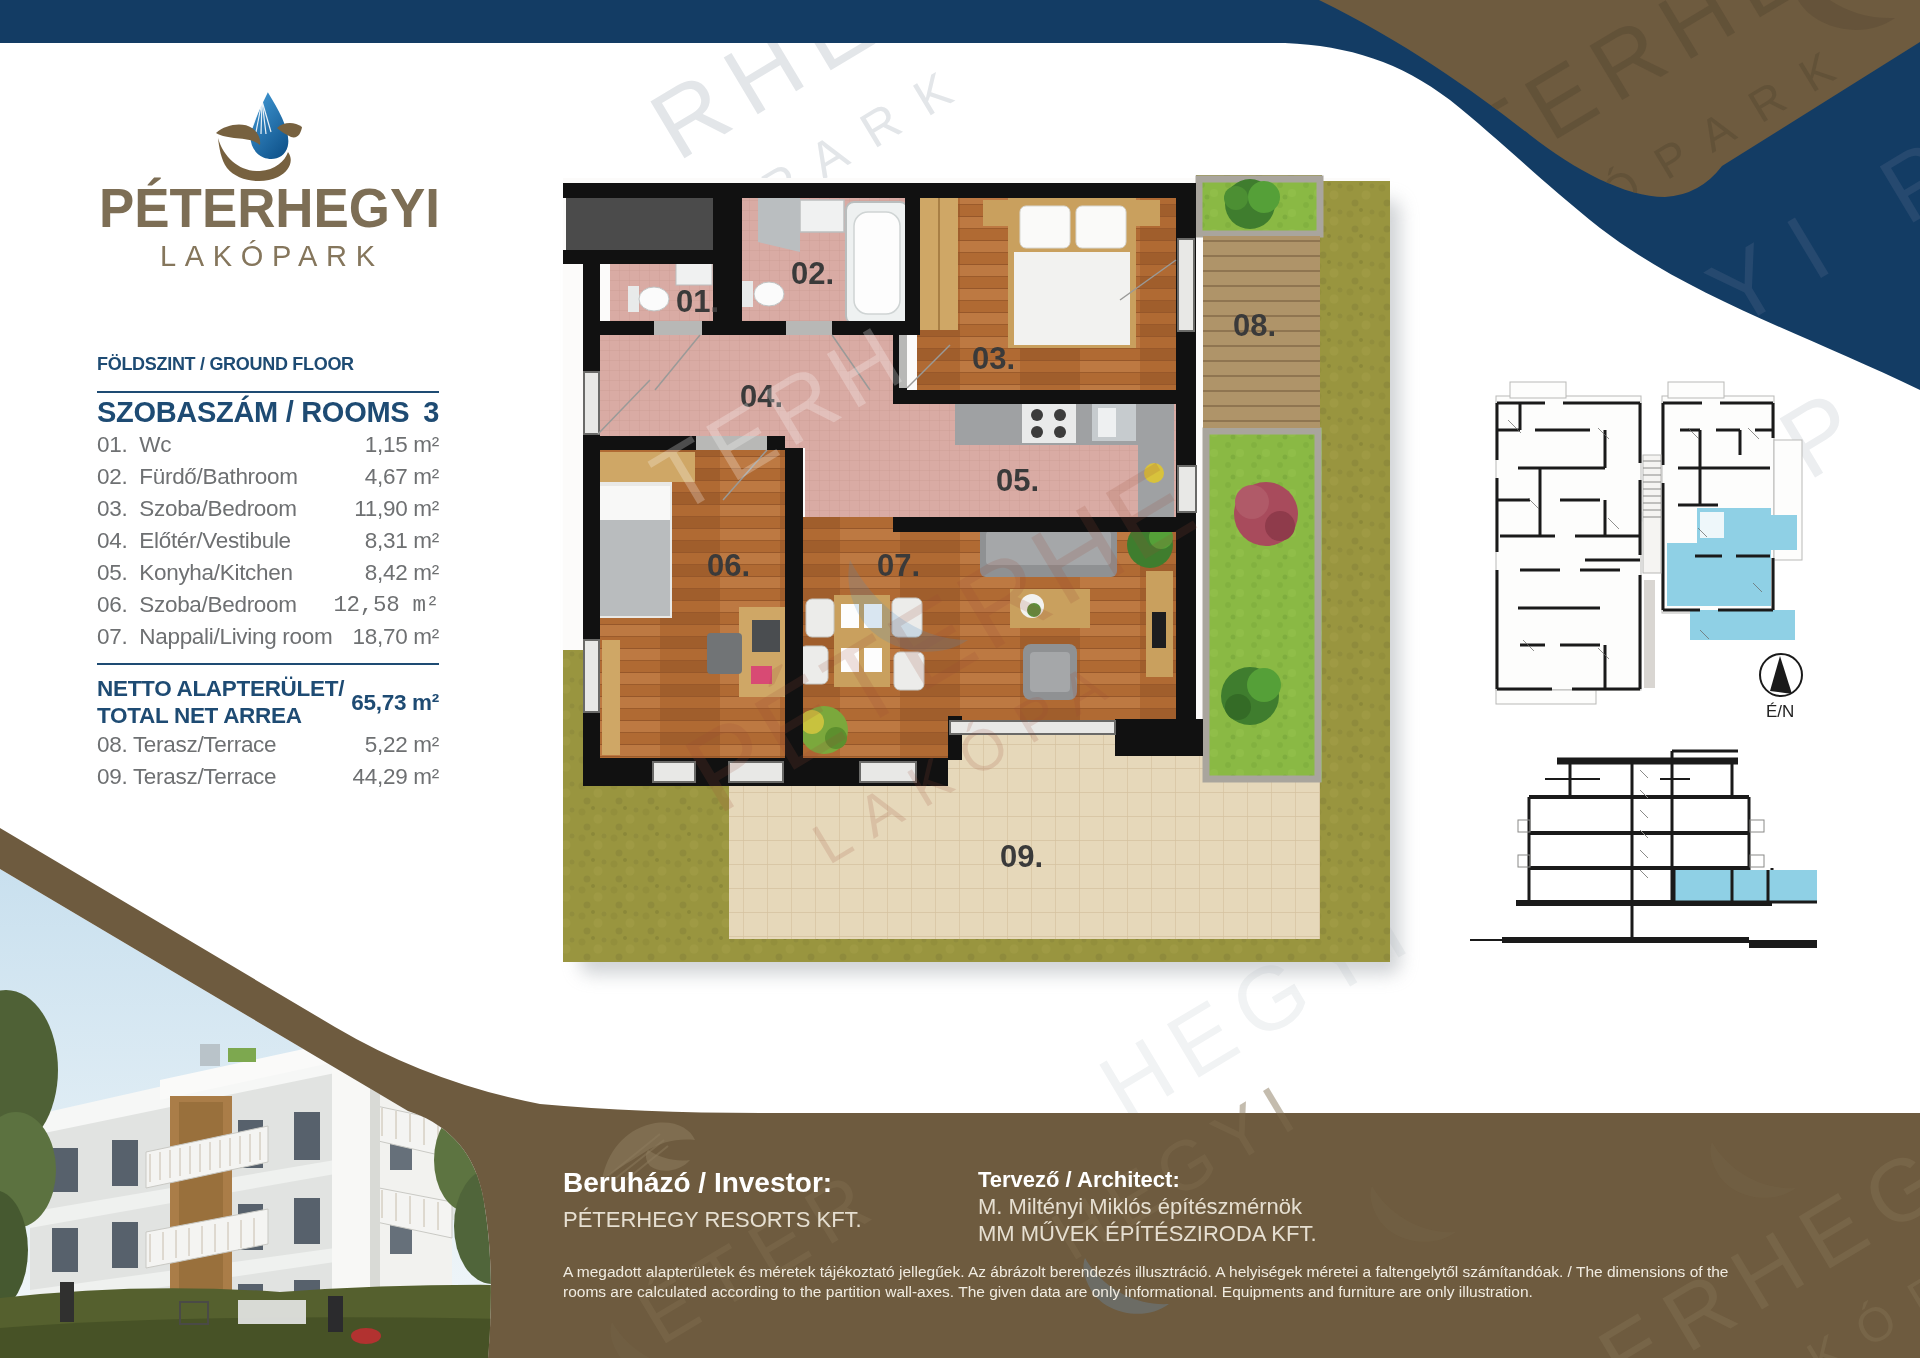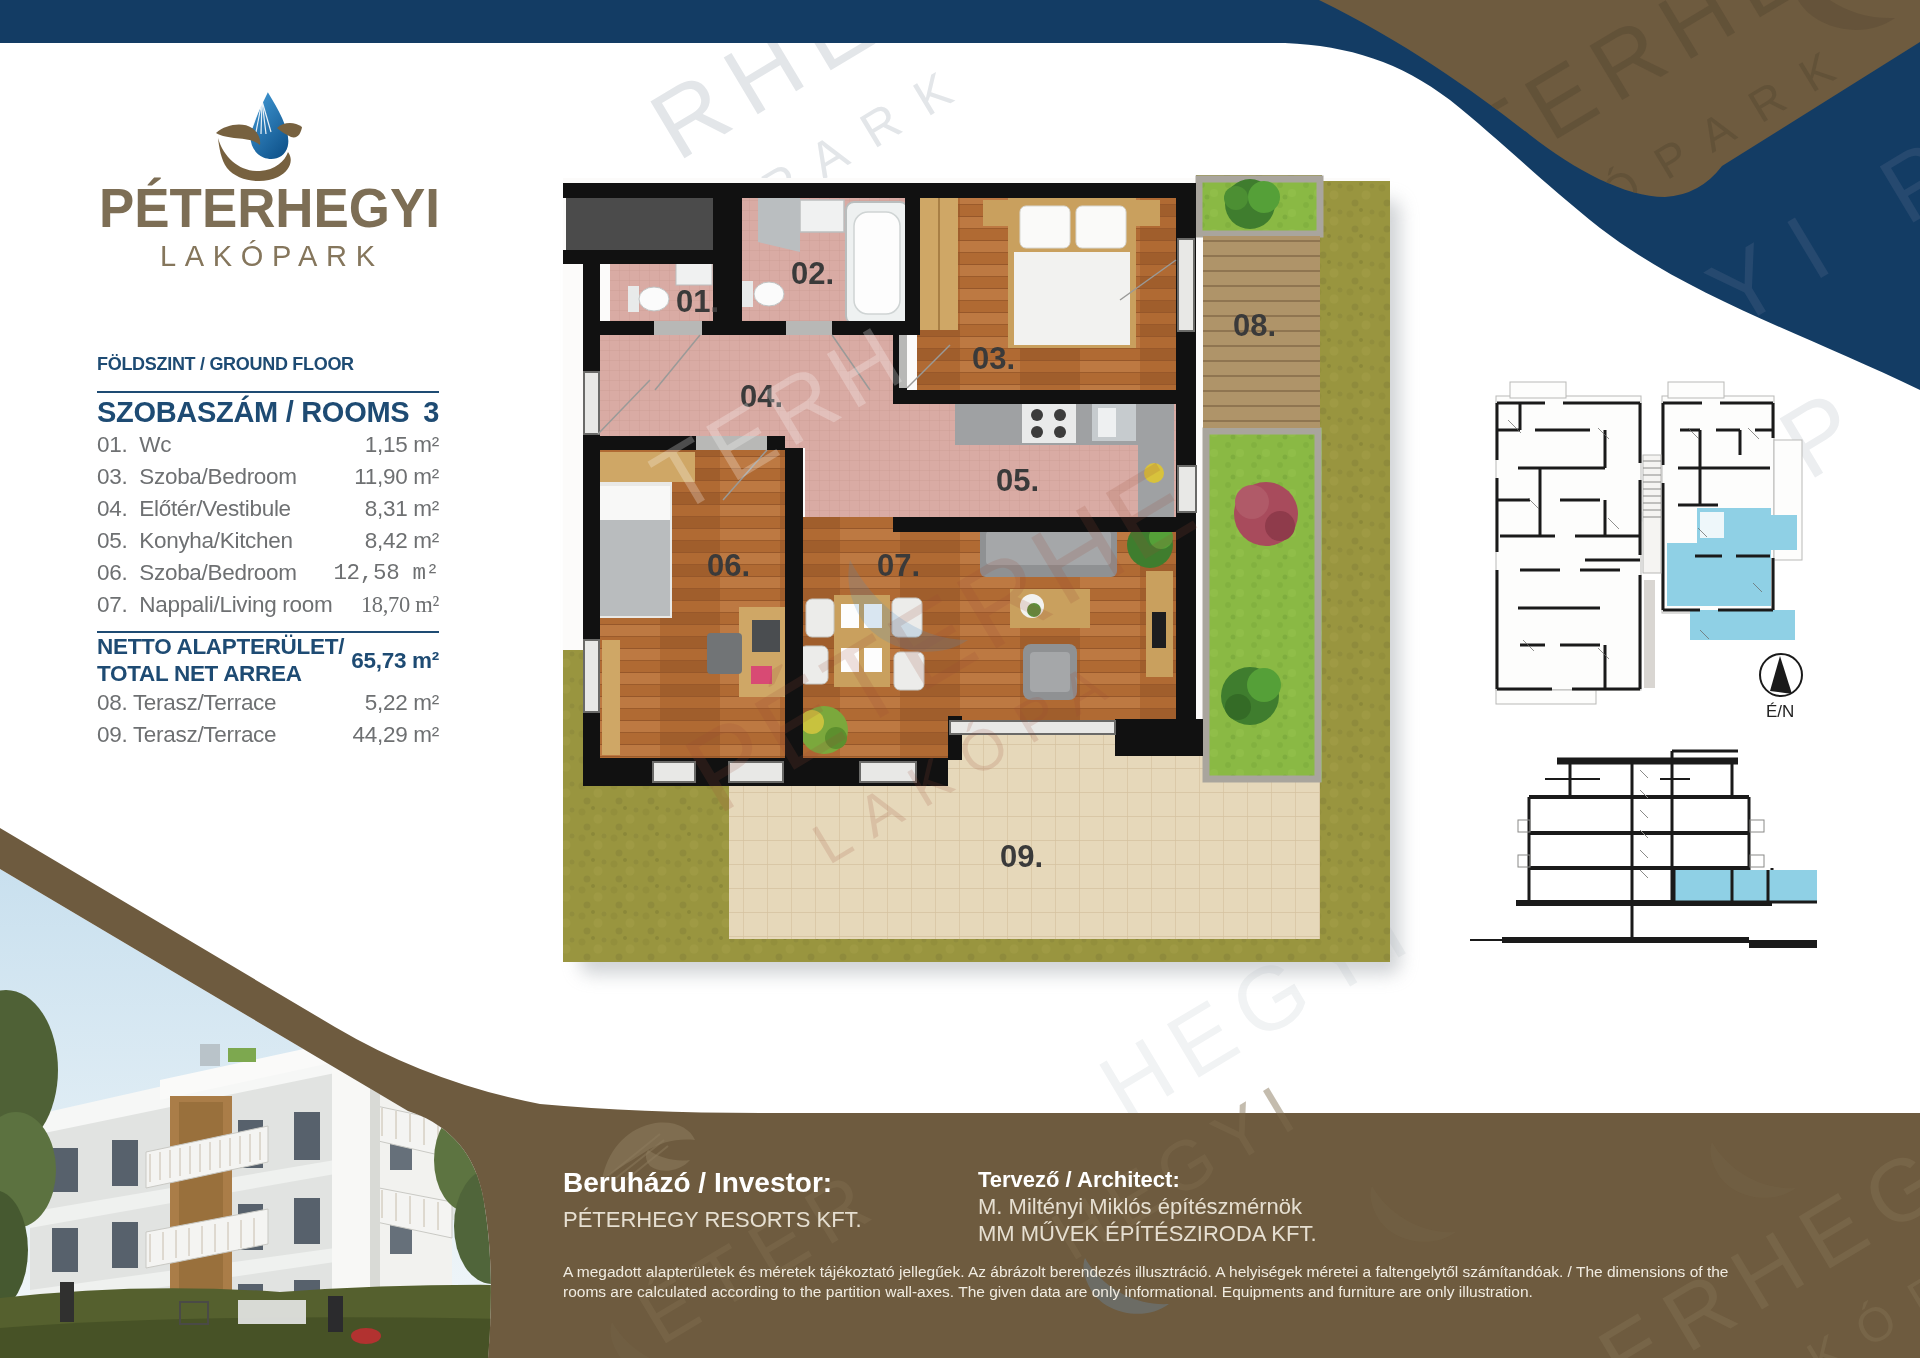--- a/index.html
+++ b/index.html
@@ -225,28 +225,29 @@
   <text x="99" y="227" font-size="56" font-weight="bold" fill="#7d6e55" textLength="341" lengthAdjust="spacingAndGlyphs" font-family="Liberation Sans, sans-serif">PÉTERHEGYI</text>
   <text x="160" y="266" font-size="29" fill="#85765c" textLength="215" lengthAdjust="spacing" font-family="Liberation Sans, sans-serif">LAKÓPARK</text>
 </svg>
 
 <div class="abs" style="left:97px;top:354px;width:342px;color:#6e7072;font-size:22.5px;letter-spacing:-0.3px;">
   <div style="color:#1e4b73;font-weight:bold;font-size:18px;">FÖLDSZINT / GROUND FLOOR</div>
   <div style="border-top:2px solid #1e4b73;margin-top:16px;"></div>
   <div style="color:#1e4b73;font-weight:bold;font-size:29px;margin-top:3px;">SZOBASZÁM / ROOMS<span style="float:right;">3</span></div>
   <div style="margin-top:0px;line-height:32px;white-space:nowrap;">
     <div>01.&nbsp; Wc<span style="float:right;">1,15 m²</span></div>
+    <div>02.&nbsp; Fürdő/Bathroom<span style="float:right;">4,67 m²</span></div>
     <div>03.&nbsp; Szoba/Bedroom<span style="float:right;">11,90 m²</span></div>
     <div>04.&nbsp; Előtér/Vestibule<span style="float:right;">8,31 m²</span></div>
     <div>05.&nbsp; Konyha/Kitchen<span style="float:right;">8,42 m²</span></div>
     <div>06.&nbsp; Szoba/Bedroom<span style="float:right;font-family:Liberation Mono, monospace;">12,58 m²</span></div>
-    <div>07.&nbsp; Nappali/Living room<span style="float:right;font-family:Liberation Serif, serif;">18,70 m²</span></div>
+    <div>07.&nbsp; Nappali/Living room<span style="float:right;">18,70 m²</span></div>
   </div>
   <div style="border-top:2px solid #1e4b73;margin-top:10px;"></div>
-  <div style="color:#1e4b73;font-weight:bold;font-size:22.5px;line-height:27px;white-space:nowrap;position:relative;">NETTO ALAPTERÜLET/<span style="position:absolute;right:0;top:14px;">65,73 m²</span><br>TOTAL NET ARREA</div>
+  <div style="color:#1e4b73;font-weight:bold;font-size:22.5px;margin-top:10px;line-height:27px;white-space:nowrap;position:relative;">NETTO ALAPTERÜLET/<span style="position:absolute;right:0;top:14px;">65,73 m²</span><br>TOTAL NET ARREA</div>
   <div style="margin-top:0px;line-height:32px;white-space:nowrap;">
     <div>08. Terasz/Terrace<span style="float:right;">5,22 m²</span></div>
     <div>09. Terasz/Terrace<span style="float:right;">44,29 m²</span></div>
   </div>
 </div>
 
 <svg class="abs" style="left:0;top:0" width="1920" height="1358" viewBox="0 0 1920 1358">
   <defs>
     <pattern id="tile9" width="24" height="24" patternUnits="userSpaceOnUse">
       <rect width="24" height="24" fill="#e6d8ba"></rect>

